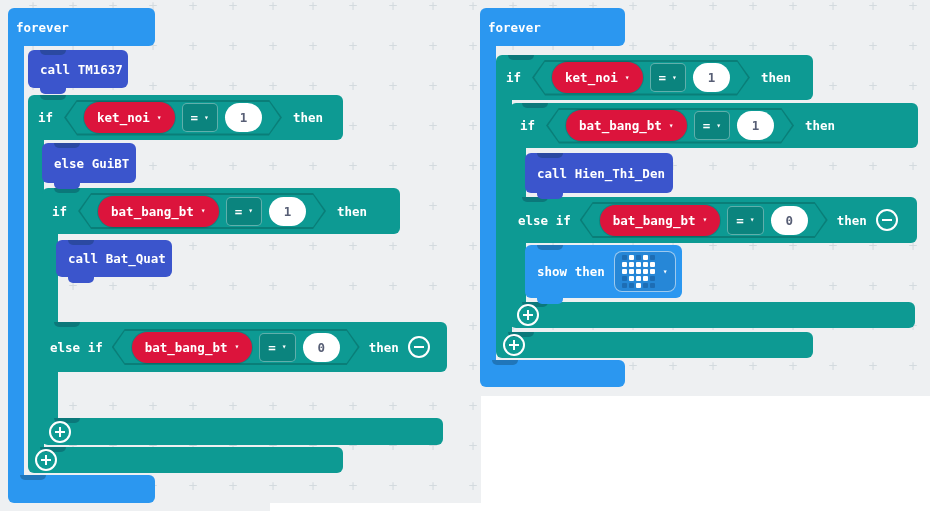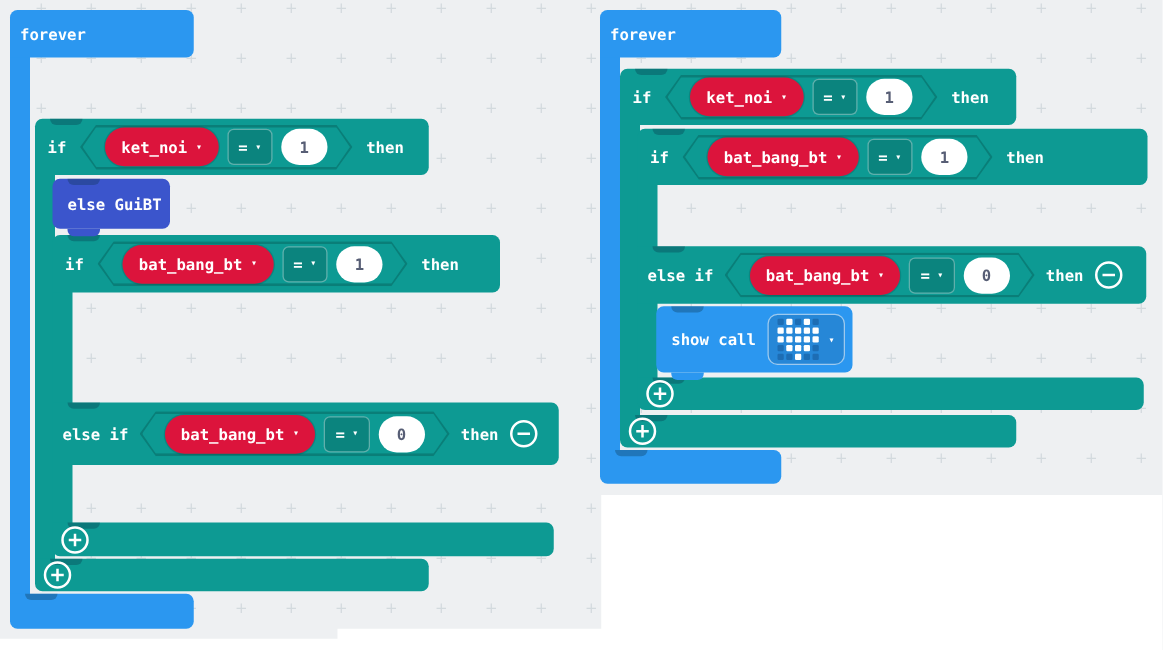--- a/index.html
+++ b/index.html
@@ -438,23 +438,33 @@
       </span>
   </div>
   <div class="b teal brow" style="left:28px;top:447px;width:315px;height:26px;">
     <span class="dip"></span>
     <span class="circ">
         <i class="h"></i>
         <i class="v"></i>
       </span>
   </div>
 
+  <div class="b func" style="left:28px;top:50px;width:100px;height:38px;">
+    <span class="dip"></span>
+    <span class="kw">call TM1637</span>
+    <span class="tabEl"></span>
+  </div>
   <div class="b func" style="left:42px;top:143px;width:94px;height:40px;">
     <span class="dip"></span>
     <span class="kw">else GuiBT</span>
+    <span class="tabEl"></span>
+  </div>
+  <div class="b func" style="left:56px;top:240px;width:116px;height:37px;">
+    <span class="dip"></span>
+    <span class="kw">call Bat_Quat</span>
     <span class="tabEl"></span>
   </div>
 
   <div class="b blue spine" style="left:480px;top:44px;width:16px;height:318px;"></div>
   <div class="b blue" style="left:480px;top:8px;width:145px;height:38px;border-radius:6px 6px 6px 0;padding-left:8px;">
     <span class="kw">forever</span>
   </div>
   <div class="b blue brow" style="left:480px;top:360px;width:145px;height:27px;">
     <span class="dip"></span>
   </div>
@@ -526,24 +536,29 @@
       </span>
   </div>
   <div class="b teal brow" style="left:496px;top:332px;width:317px;height:26px;">
     <span class="dip"></span>
     <span class="circ">
         <i class="h"></i>
         <i class="v"></i>
       </span>
   </div>
 
+  <div class="b func" style="left:525px;top:153px;width:148px;height:40px;">
+    <span class="dip"></span>
+    <span class="kw">call Hien_Thi_Den</span>
+    <span class="tabEl"></span>
+  </div>
 
   <div class="b blue" style="left:525px;top:245px;width:157px;height:53px;border-radius:6px;padding-left:12px;gap:9px;">
     <span class="dip"></span>
-    <span class="kw">show call</span>
+    <span class="kw">show then</span>
     <span class="icondd">
       <span class="ledgrid">
           <span class="off"></span>
           <span class="on"></span>
           <span class="off"></span>
           <span class="on"></span>
           <span class="off"></span>
           <span class="on"></span>
           <span class="on"></span>
           <span class="on"></span>

